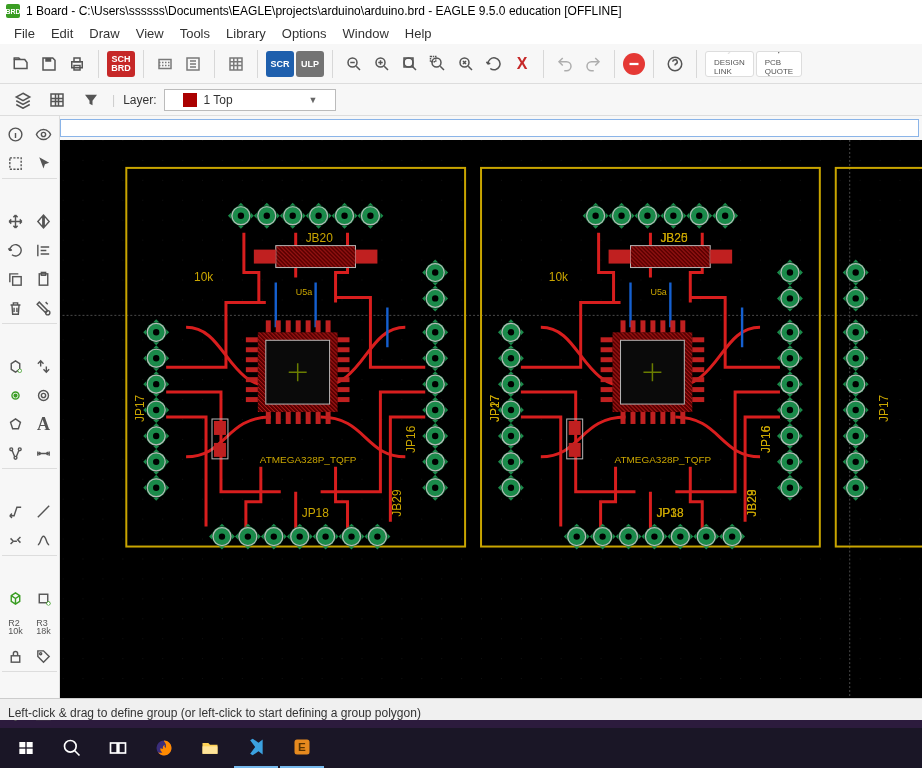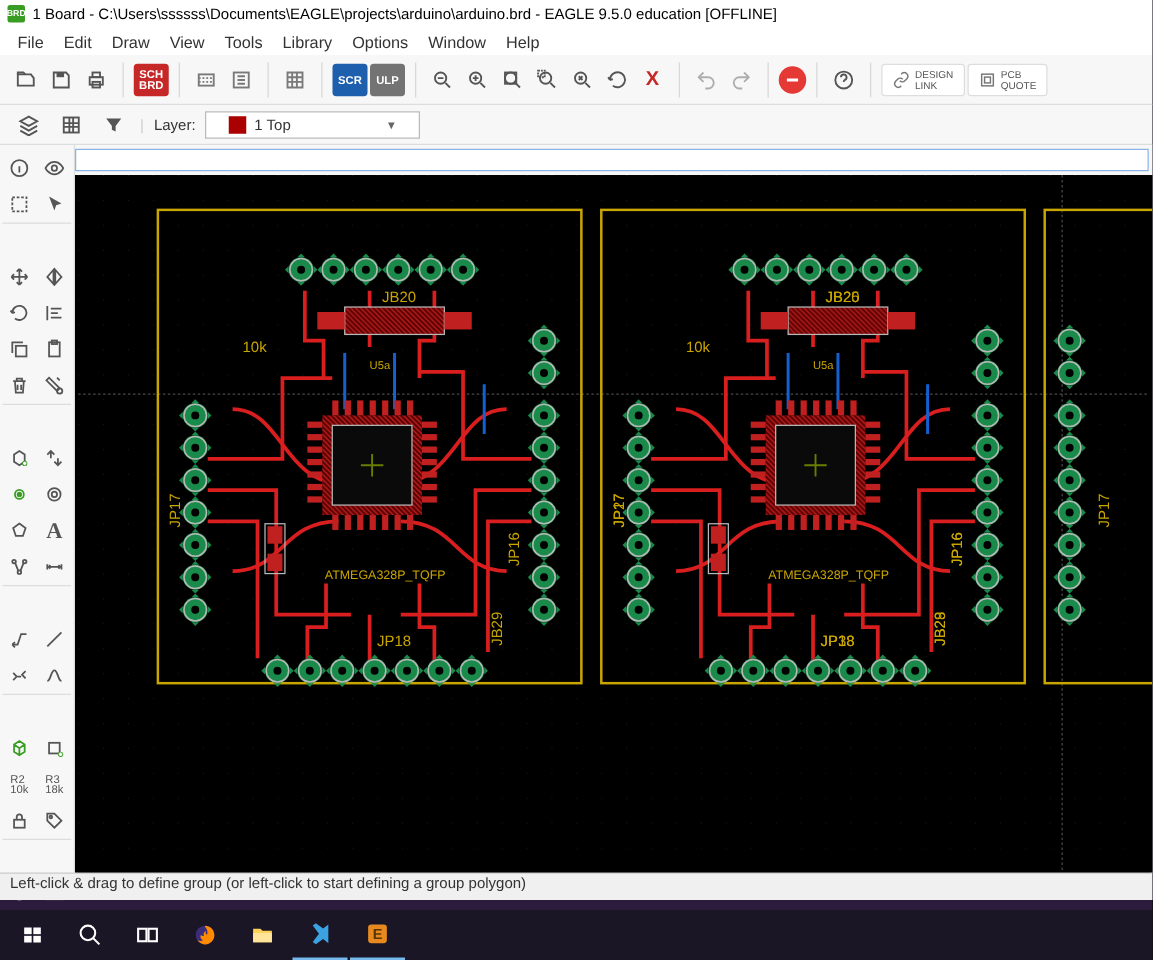--- a/index.html
+++ b/index.html
@@ -16,21 +16,21 @@
 
 
 .toolbar { height:40px; background:#f7f7f7; border-bottom:1px solid #ddd; display:flex; align-items:center; padding:0 8px; gap:2px; }
 .toolbar .sep { width:1px; height:28px; background:#d8d8d8; margin:0 6px; }
 .tb-btn { width:26px; height:26px; border:none; background:transparent; display:flex; align-items:center; justify-content:center; color:#555; border-radius:3px; cursor:default; }
 .tb-btn svg { width:18px; height:18px; }
 .tb-btn.red-box { background:#c62828; color:#fff; font-size:9px; font-weight:bold; width:28px; }
 .tb-btn.blue-box { background:#1e5fad; color:#fff; font-size:9px; font-weight:bold; width:28px; }
 .tb-btn.ylw-box { background:#737373; color:#fff; font-size:9px; font-weight:bold; width:28px; }
 .tb-btn.stop  { background:#e53935; color:#fff; border-radius:50%; width:22px; height:22px; }
-.tb-txtbtn { height:26px; padding:0 8px; border:1px solid #ddd; background:#fff; font-size:10px; color:#555; display:flex; align-items:center; gap:4px; border-radius:3px; }
+.tb-txtbtn { height:26px; padding:0 8px; border:1px solid #ddd; background:#fff; font-size:10px; color:#555; display:flex; align-items:center; gap:4px; border-radius:3px;flex-direction:column; }
 .tb-txtbtn .sm { font-size:8px; line-height:9px; }
 
 .toolbar2 { height:32px; background:#f7f7f7; border-bottom:1px solid #ddd; display:flex; align-items:center; padding:0 10px; gap:8px; font-size:12px; color:#333;}
 .toolbar2 .layer-sel { width:172px; height:22px; border:1px solid #bbb; background:#fff; display:flex; align-items:center; padding:0 18px; gap:6px; }
 .toolbar2 .layer-sel .sq { width:14px; height:14px; background:#a00; }
 .toolbar2 .layer-sel .dd { margin-left:auto; color:#666; font-size:9px; }
 
 
 .main { flex:1; display:flex; min-height:0; }
 .left-tools { width:60px; background:#f7f7f7; border-right:1px solid #ddd; display:grid; grid-template-columns:1fr 1fr; grid-auto-rows:28px; padding:4px 2px 0; gap:1px; }
@@ -42,21 +42,21 @@
 
 .canvas-wrap { flex:1; display:flex; flex-direction:column; min-width:0; background:#b8b8b8; }
 .coord-bar { height:24px; display:flex; align-items:stretch; background:#f7f7f7; }
 .coord-bar .coord { padding:0 10px; display:flex; align-items:center; font-size:12px; color:#444; min-width:140px; }
 .coord-bar .cmd { flex:1; border:1px solid #8ab4e8; background:#fff; margin:3px 3px 3px 0; }
 
 .canvas { flex:1; background:#000; position:relative; overflow:hidden; }
 .canvas svg { width:100%; height:100%; display:block; }
 
 
-.statusbar { height:22px; background:#f0f0f0; border-top:1px solid #ccc; display:flex; align-items:flex-start; padding:0 8px; font-size:12px; color:#333; }
+.statusbar { height:22px; background:#f0f0f0; border-top:1px solid #ccc; display:flex; align-items:flex-end; padding:0 8px; font-size:12px; color:#333; }
 
 
 .taskbar { position:absolute; bottom:0; left:0; right:0; height:40px; background:#1a1626; display:flex; align-items:center; padding:0 4px; gap:2px; }
 .task-btn { width:44px; height:40px; display:flex; align-items:center; justify-content:center; color:#fff; cursor:default; }
 .task-btn svg { width:20px; height:20px; }
 .task-btn.win svg { width:16px; height:16px; }
 .task-btn.active { border-bottom:2px solid #76b9ed; }
 </style>
 </head>
 <body>

